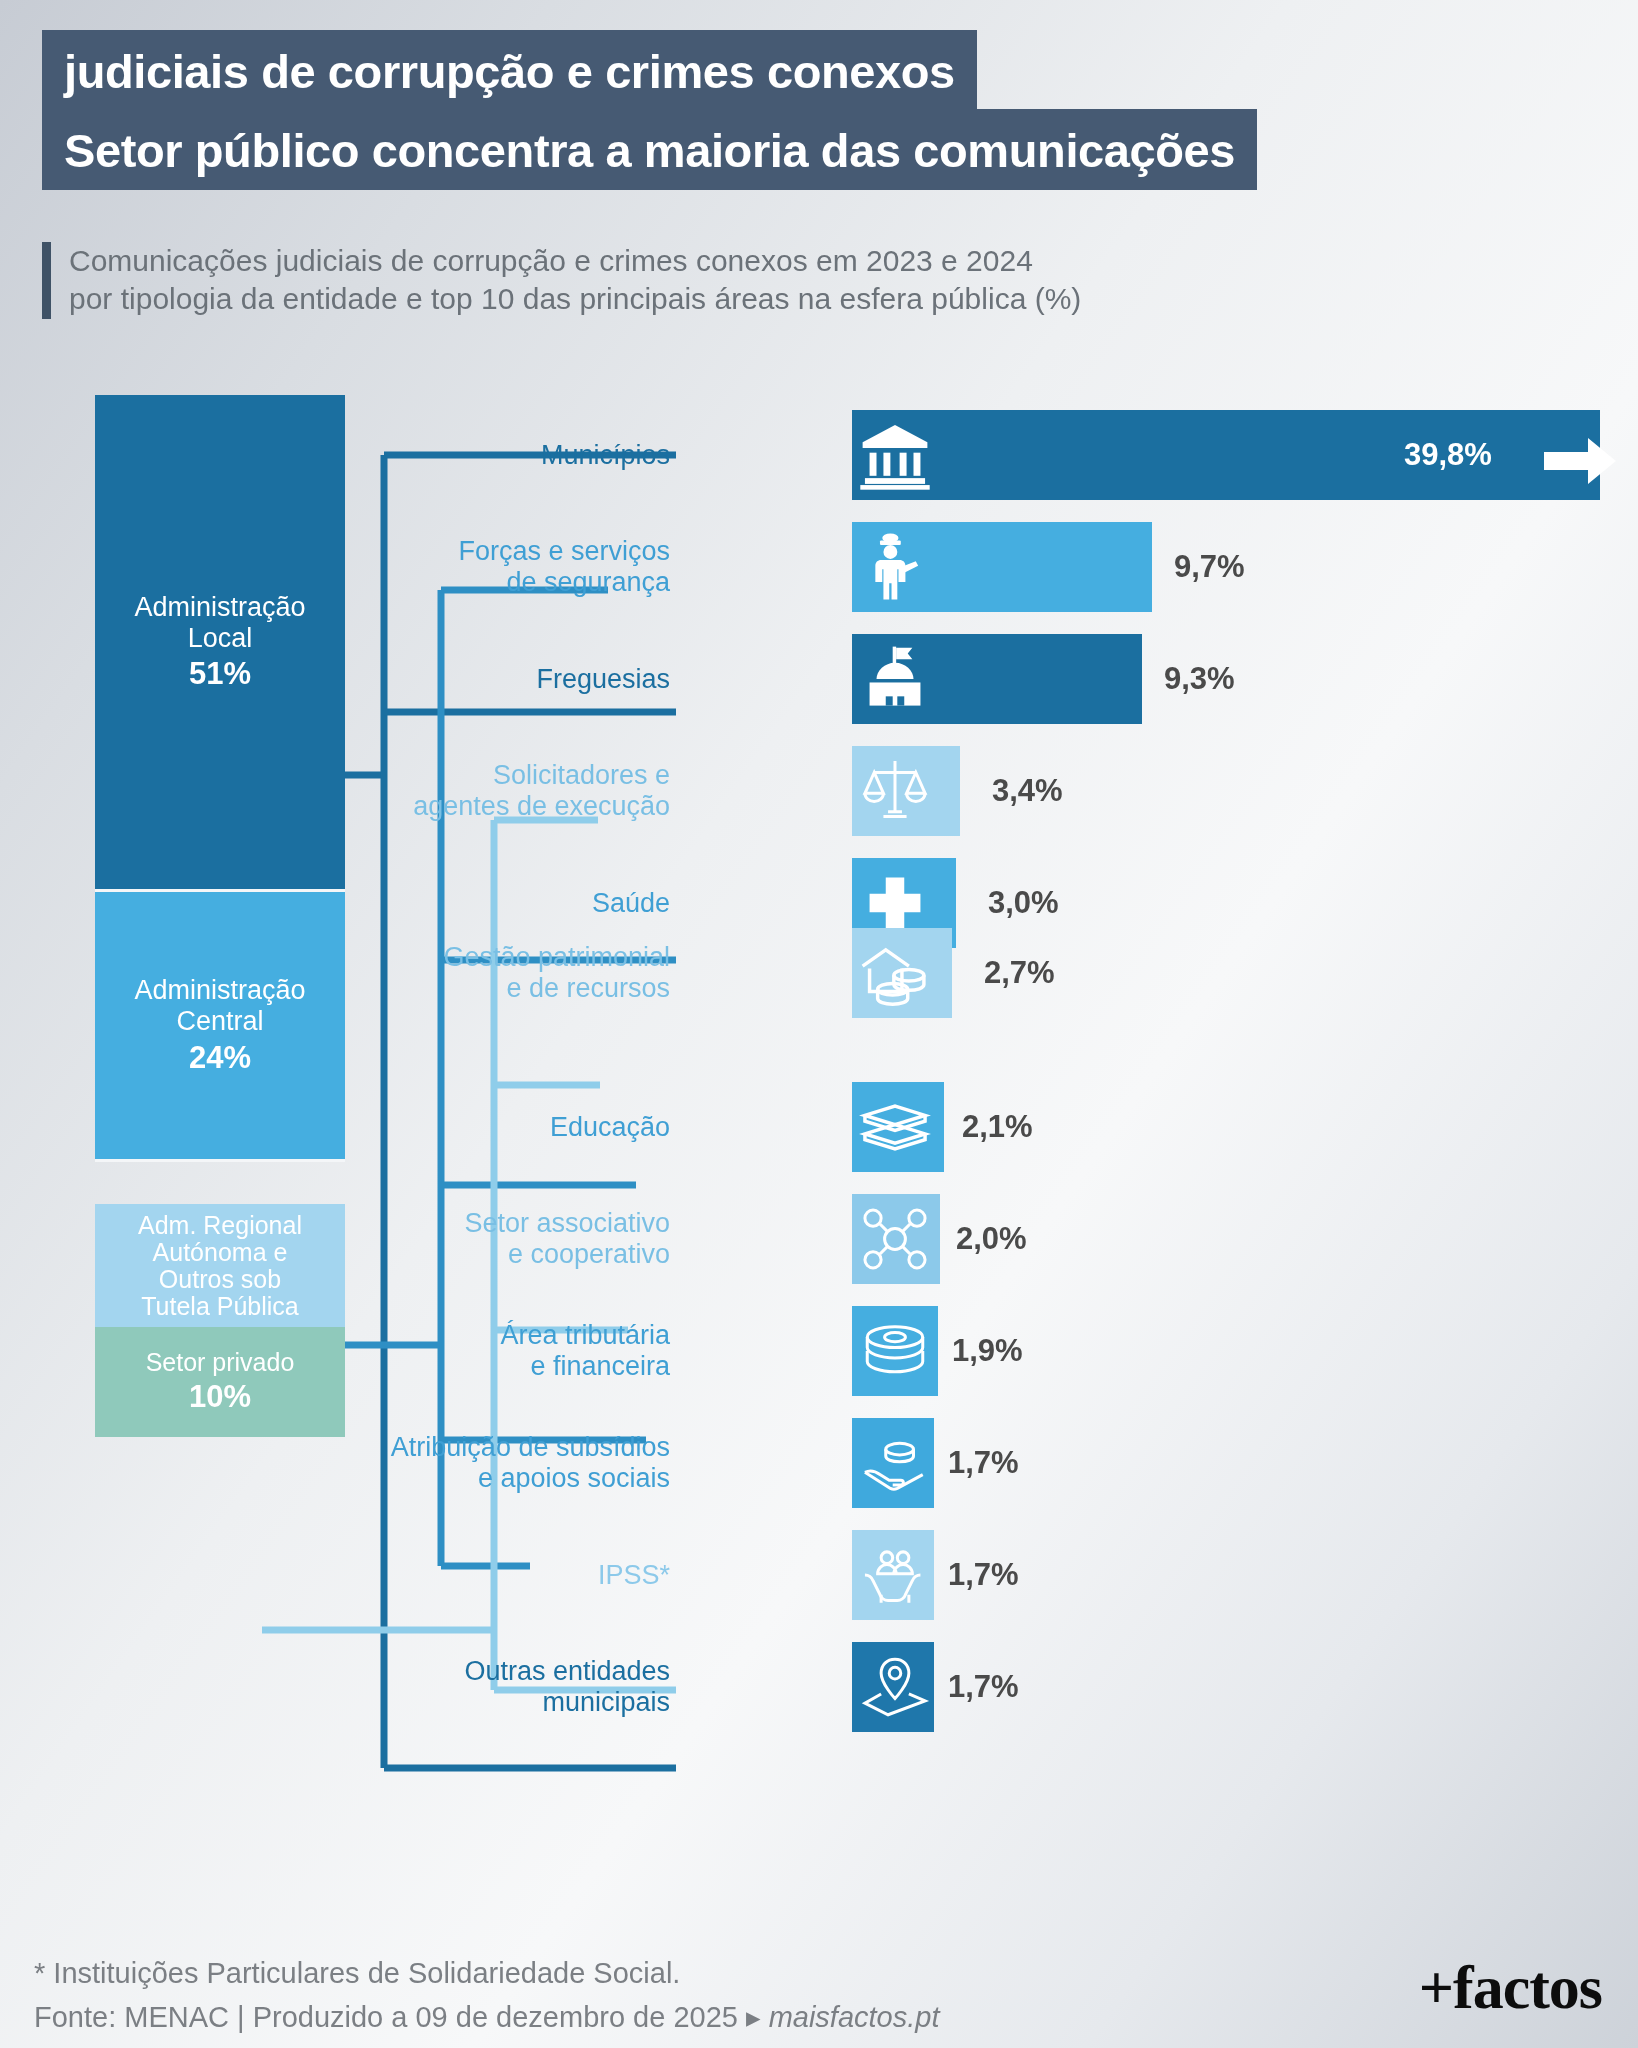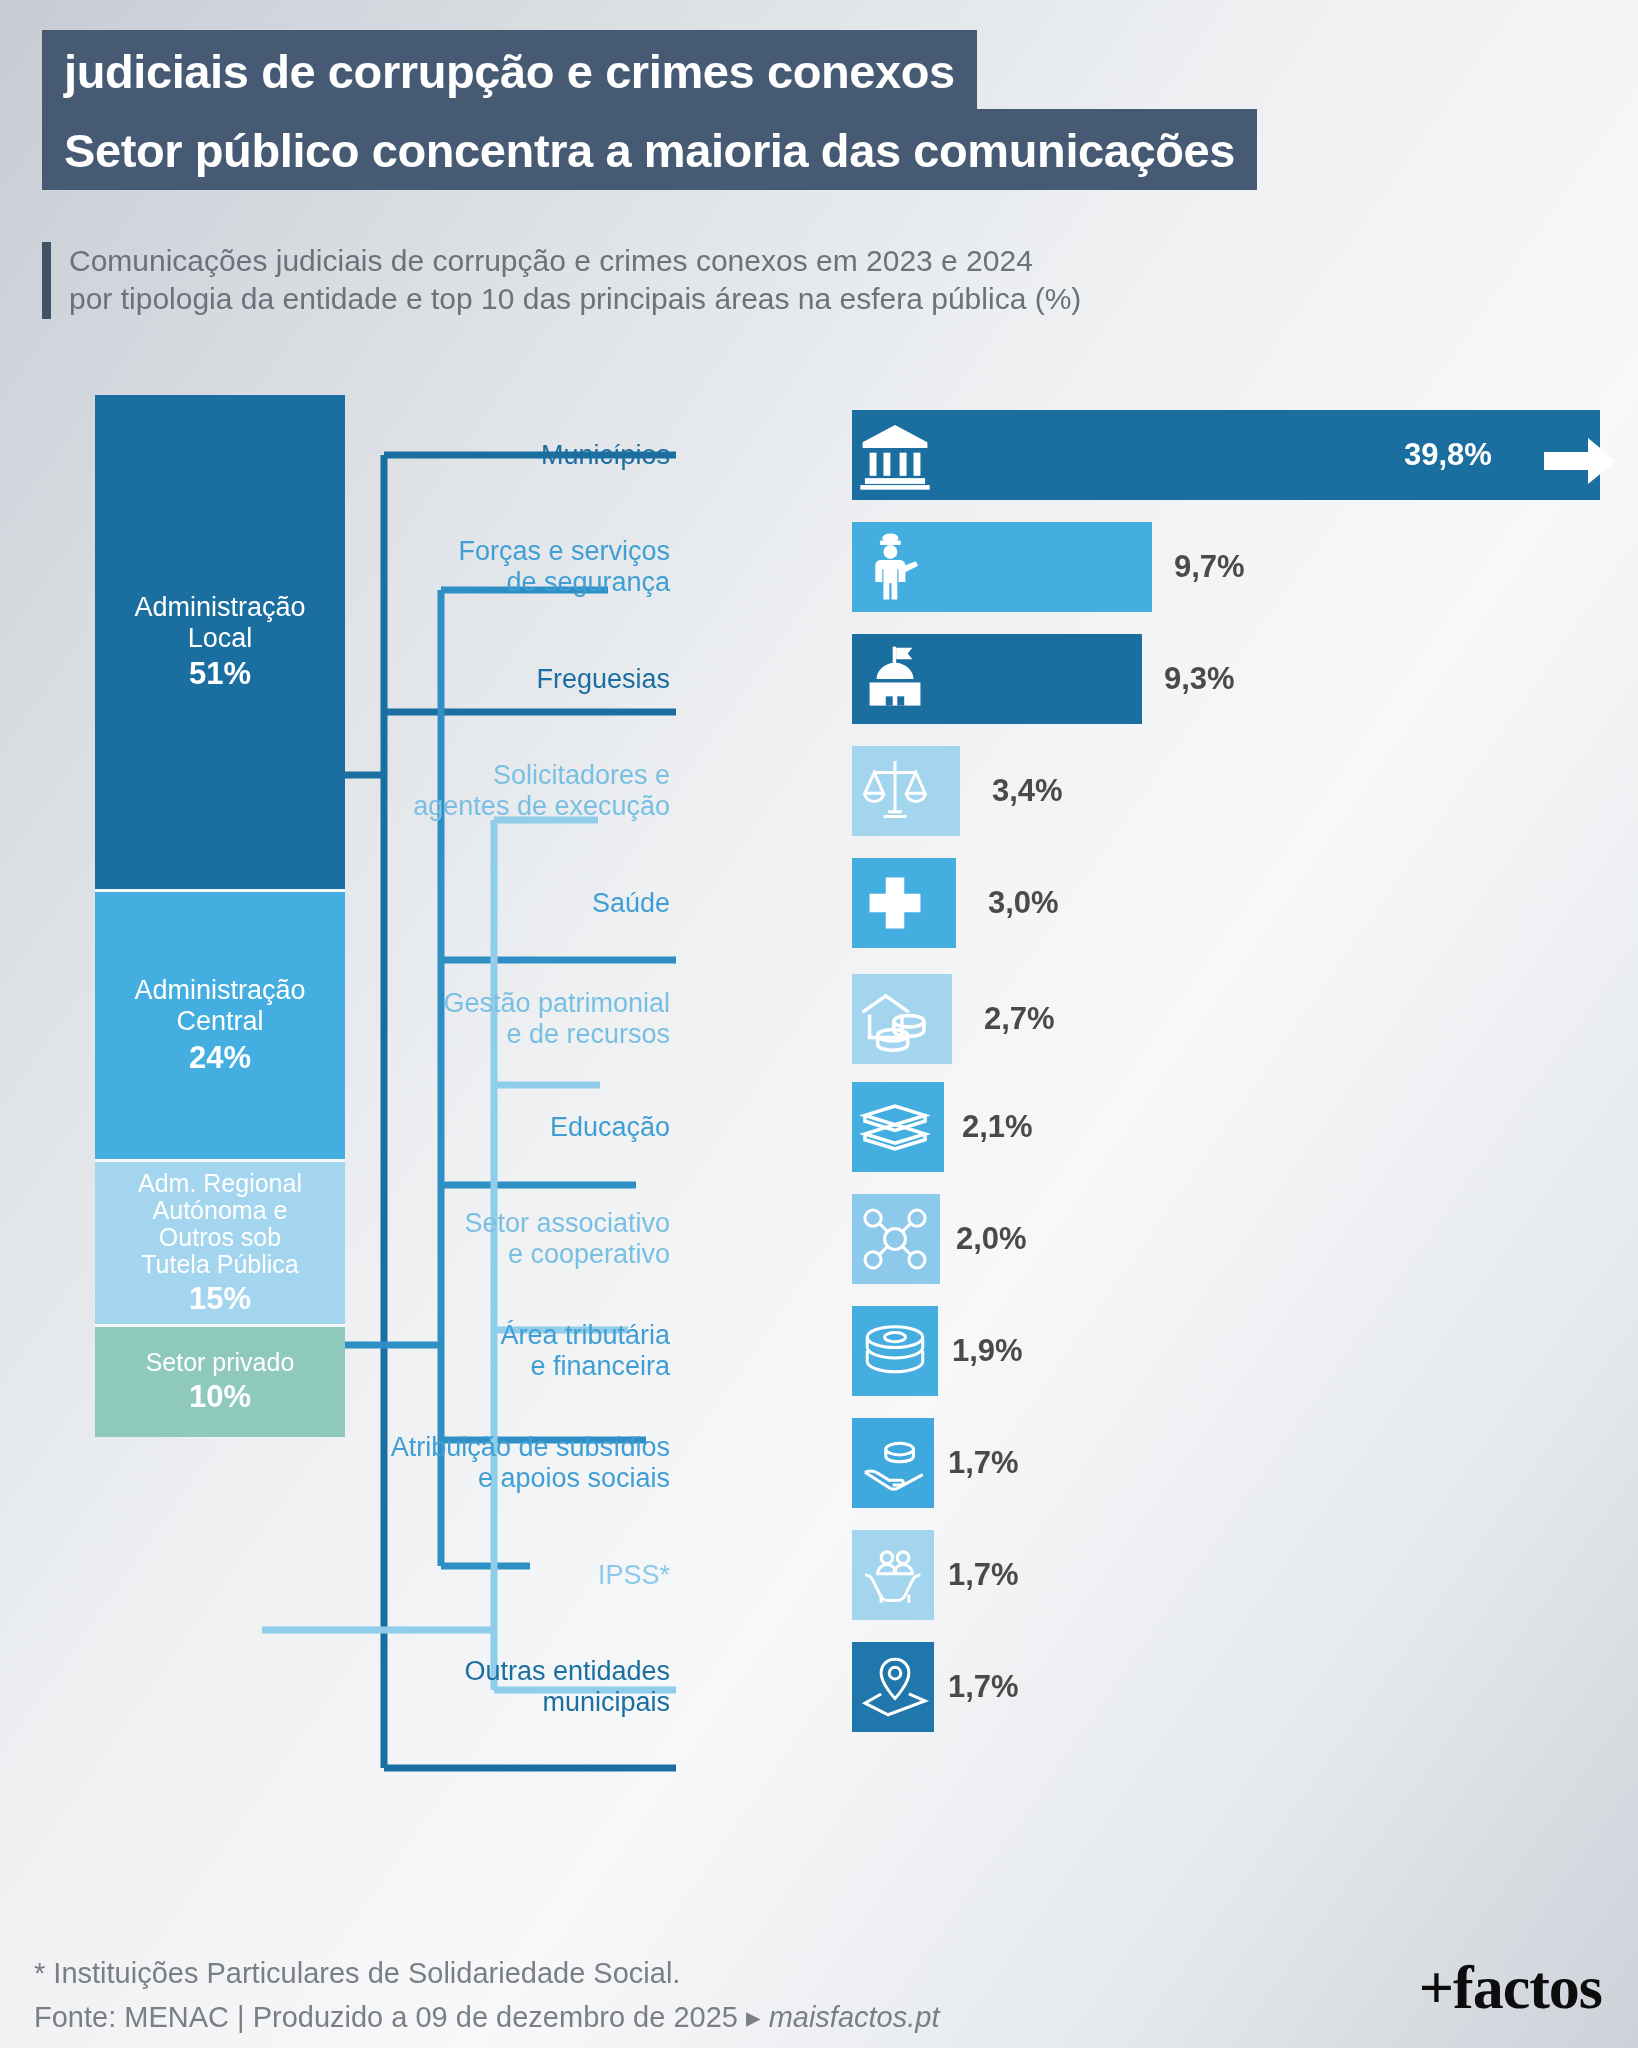--- a/index.html
+++ b/index.html
@@ -165,21 +165,21 @@
     <div class="stack-seg" style="top:395px;height:497px;background:#1b6fa0;">
       <div class="lbl">Administração</div>
       <div class="lbl">Local</div>
       <div class="pct">51%</div>
     </div>
     <div class="stack-seg" style="top:892px;height:270px;background:#45aee0;">
       <div class="lbl">Administração</div>
       <div class="lbl">Central</div>
       <div class="pct">24%</div>
     </div>
-    <div class="stack-seg seg-sm" style="top:1162px;height:165px;background:#a3d5ef;">
+    <div class="stack-seg seg-sm" style="top:1204px;height:165px;background:#a3d5ef;">
       <div class="lbl">Adm. Regional</div>
       <div class="lbl">Autónoma e</div>
       <div class="lbl">Outros sob</div>
       <div class="lbl">Tutela Pública</div>
       <div class="pct">15%</div>
     </div>
     <div class="stack-seg seg-sm" style="top:1327px;height:110px;background:#8fc9bb;border-bottom:none;">
       <div class="lbl">Setor privado</div>
       <div class="pct">10%</div>
     </div>
@@ -274,21 +274,21 @@
     <div class="bar" style="width:104px;background:#45aee0;">
       <span class="ico">
         <svg viewBox="0 0 64 64" fill="#fff">
             <path d="M24 10h16v14h14v16H40v14H24V40H10V24h14z"></path>
           </svg>
       </span>
     </div>
     <div class="val" style="left:988px;">3,0%</div>
   </div>
 
-  <div class="row" style="top:974px;padding-left:34px;">
+  <div class="row" style="top:928px;padding-left:34px;">
     <div class="rlabel-box" style="color:#79bfe4;">
       <span>Gestão patrimonial</span>
       <span>e de recursos</span>
     </div>
     <div class="bar" style="width:100px;background:#a3d5ef;">
       <span class="ico">
         <svg viewBox="0 0 64 64" fill="none" stroke="#fff" stroke-width="3">
             <path d="M4 26 24 12l20 14"></path>
             <path d="M10 28v20h28V28"></path>
             <ellipse cx="44" cy="34" rx="13" ry="5"></ellipse>

